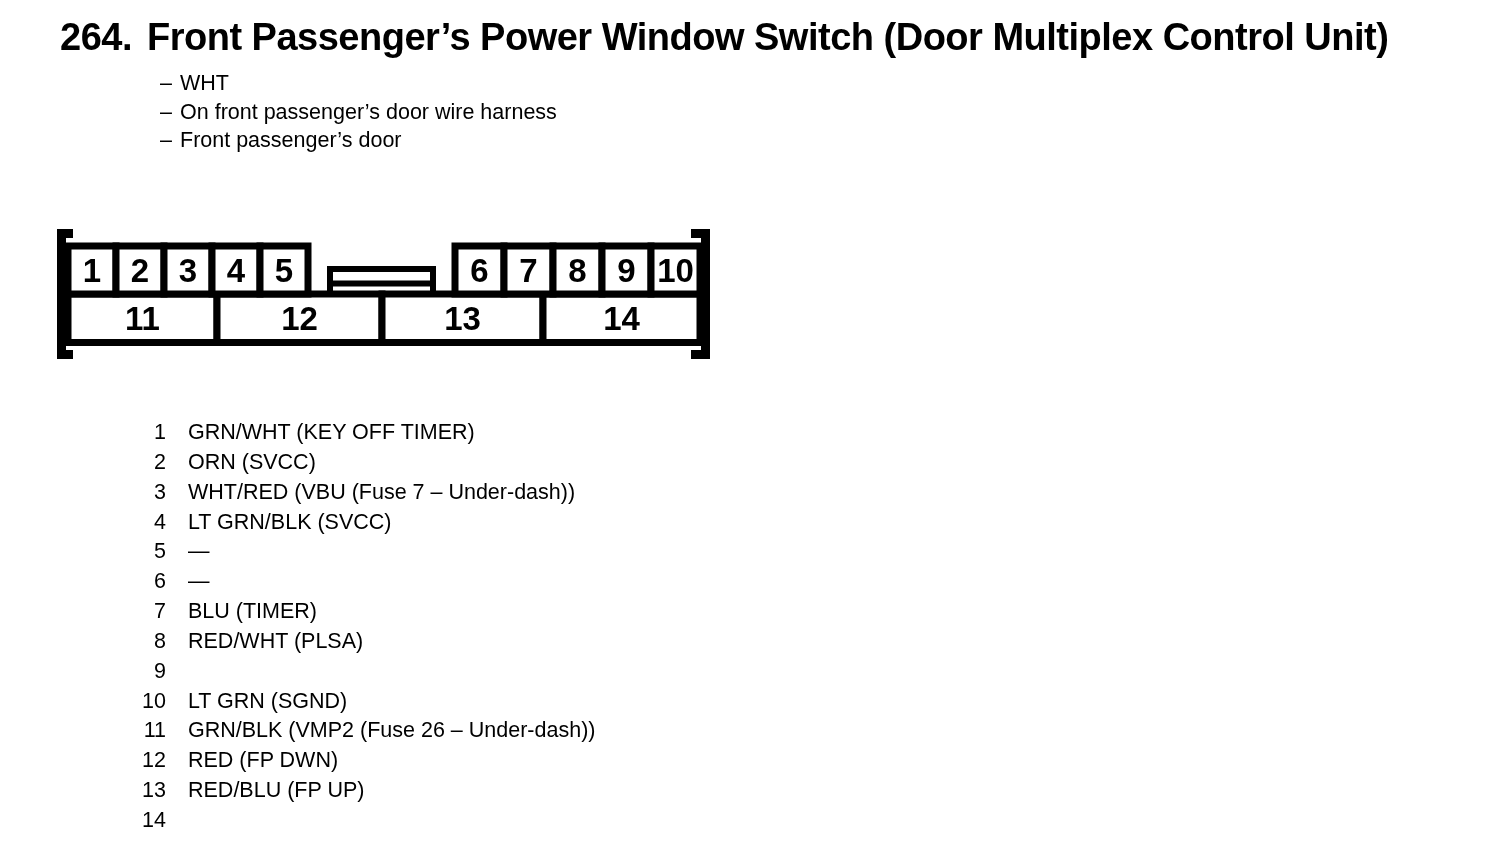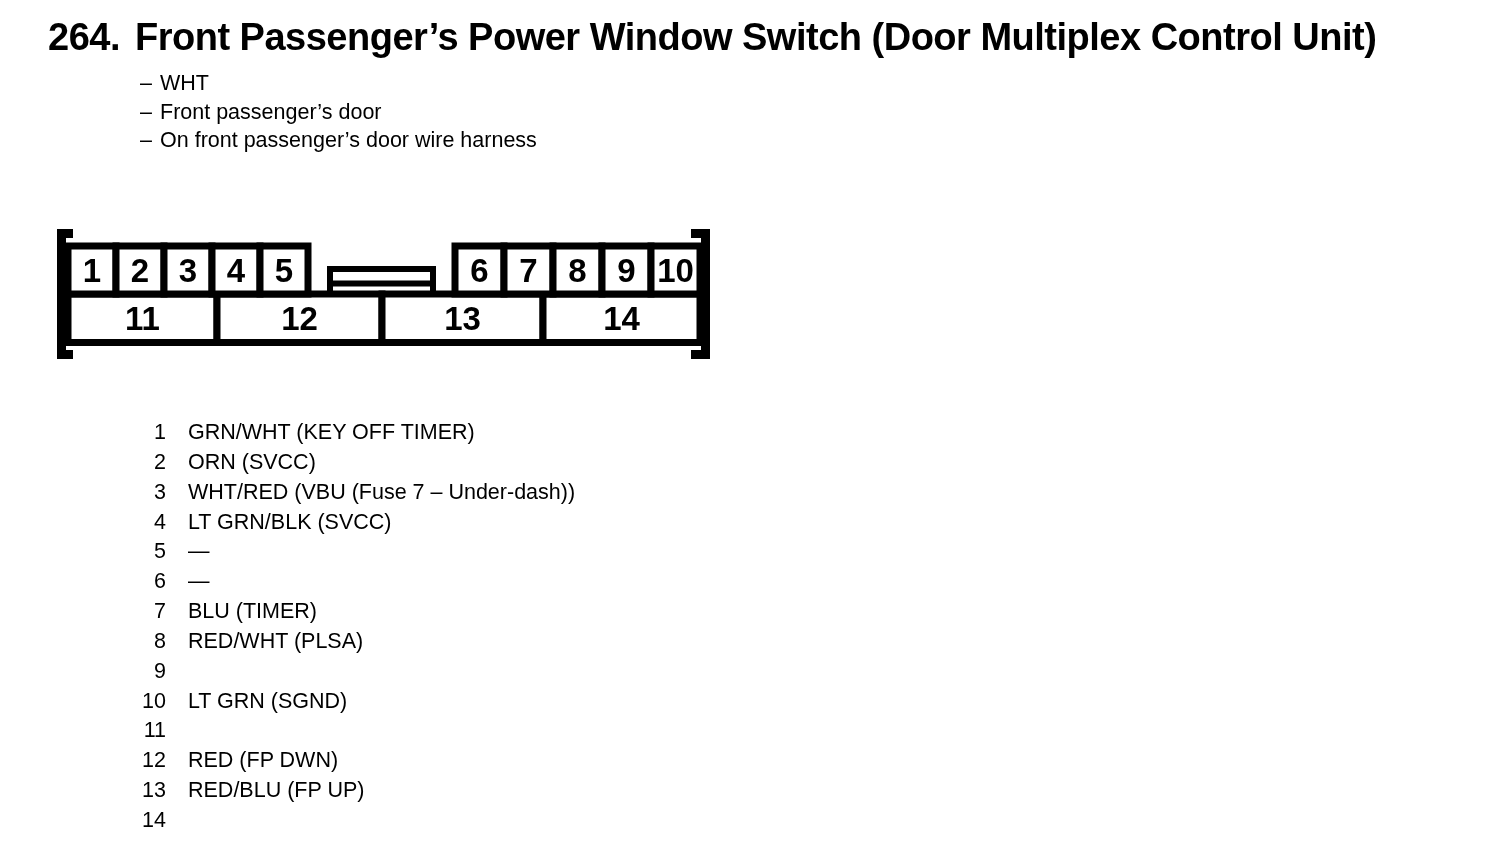--- a/index.html
+++ b/index.html
@@ -3,29 +3,29 @@
 <meta charset="utf-8">
 <style>
   html,body { margin:0; padding:0; background:#ffffff; }
   .page {
     position:relative; width:1504px; height:850px;
     background:#ffffff; color:#000000;
     font-family:"Liberation Sans","DejaVu Sans",sans-serif;
     overflow:hidden;
   }
   .title {
-    position:absolute; left:48px; top:18px; margin:0;
+    position:absolute; left:60px; top:18px; margin:0;
     font-size:38px; font-weight:700; letter-spacing:-0.5px;
     line-height:38px; white-space:nowrap; display:flex; gap:15px;
   }
   .notes {
     position:absolute; left:140px; top:69px;
     font-size:21.5px; line-height:28.7px;
   }
-  .note { white-space:nowrap; }
+  .note { white-space:nowrap;margin-left:20px; }
   .note-dash { display:inline-block; width:20px; }
   .connector { position:absolute; left:52px; top:225px; }
   .cell   { fill:#ffffff; stroke:#000000; stroke-width:7; }
   .tab    { fill:#ffffff; stroke:#000000; stroke-width:6; }
   .tabline{ stroke:#000000; stroke-width:6; }
   .bracket{ fill:none; stroke:#000000; stroke-width:9; stroke-linejoin:miter; }
   .cavnum {
     font-family:"Liberation Sans","DejaVu Sans",sans-serif;
     font-size:33px; font-weight:700; text-anchor:middle; fill:#000000;
   }
@@ -42,22 +42,22 @@
 
 <div class="page">
 
   <h1 class="title">
     <span class="title-num">264.</span>
     <span class="title-text">Front Passenger’s Power Window Switch (Door Multiplex Control Unit)</span>
   </h1>
 
   <div class="notes" id="notes">
       <div class="note"><span class="note-dash">–</span><span class="note-text">WHT</span></div>
+      <div class="note"><span class="note-dash">–</span><span class="note-text">On front passenger’s door wire harness</span></div>
       <div class="note"><span class="note-dash">–</span><span class="note-text">Front passenger’s door</span></div>
-      <div class="note"><span class="note-dash">–</span><span class="note-text">On front passenger’s door wire harness</span></div>
     </div>
 
   <svg class="connector" id="connector-svg" width="660" height="135" viewBox="0 0 660 135" xmlns="http://www.w3.org/2000/svg">
       <rect x="278" y="44" width="103" height="25" class="tab"></rect>
       <line x1="278" y1="58.5" x2="381" y2="58.5" class="tabline"></line>
       <rect x="16" y="69" width="149" height="48.5" class="cell"></rect>
       <text x="90.5" y="105" class="cavnum">11</text>
       <rect x="165" y="69" width="165" height="48.5" class="cell"></rect>
       <text x="247.5" y="105" class="cavnum">12</text>
       <rect x="330" y="69" width="161" height="48.5" class="cell"></rect>
@@ -123,20 +123,21 @@
       </div>
       <div class="pin-row">
         <span class="pin-num">9</span>
       </div>
       <div class="pin-row">
         <span class="pin-num">10</span>
         <span class="pin-label">LT GRN (SGND)</span>
       </div>
       <div class="pin-row">
         <span class="pin-num">11</span>
+        <span class="pin-label">GRN/BLK (VMP2 (Fuse 26 – Under-dash))</span>
       </div>
       <div class="pin-row">
         <span class="pin-num">12</span>
         <span class="pin-label">RED (FP DWN)</span>
       </div>
       <div class="pin-row">
         <span class="pin-num">13</span>
         <span class="pin-label">RED/BLU (FP UP)</span>
       </div>
       <div class="pin-row">

